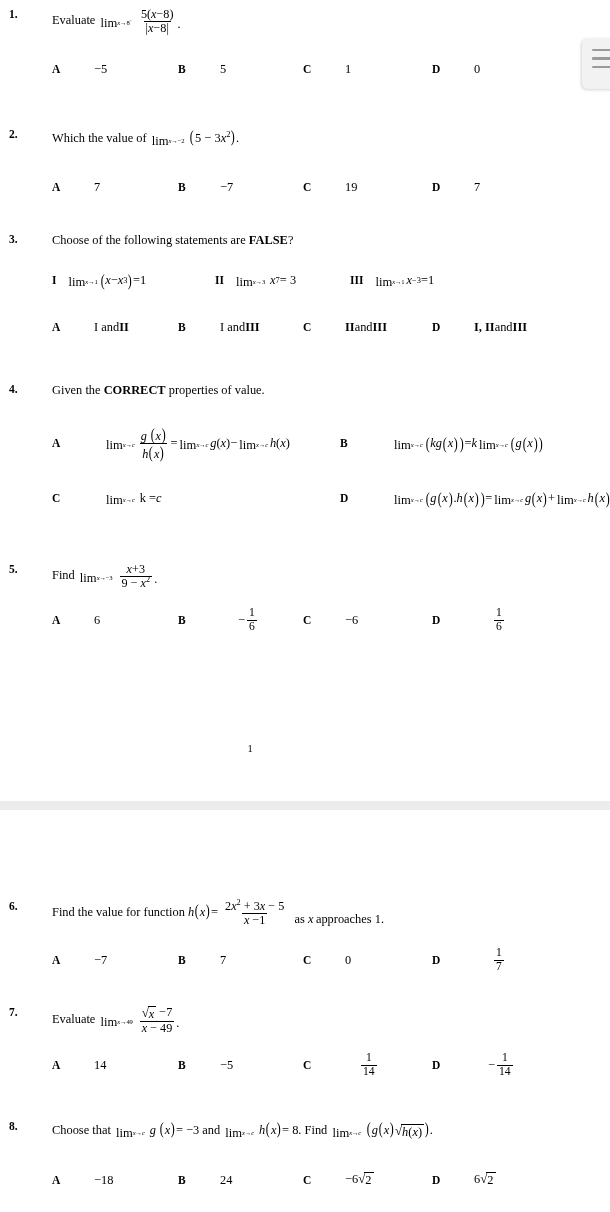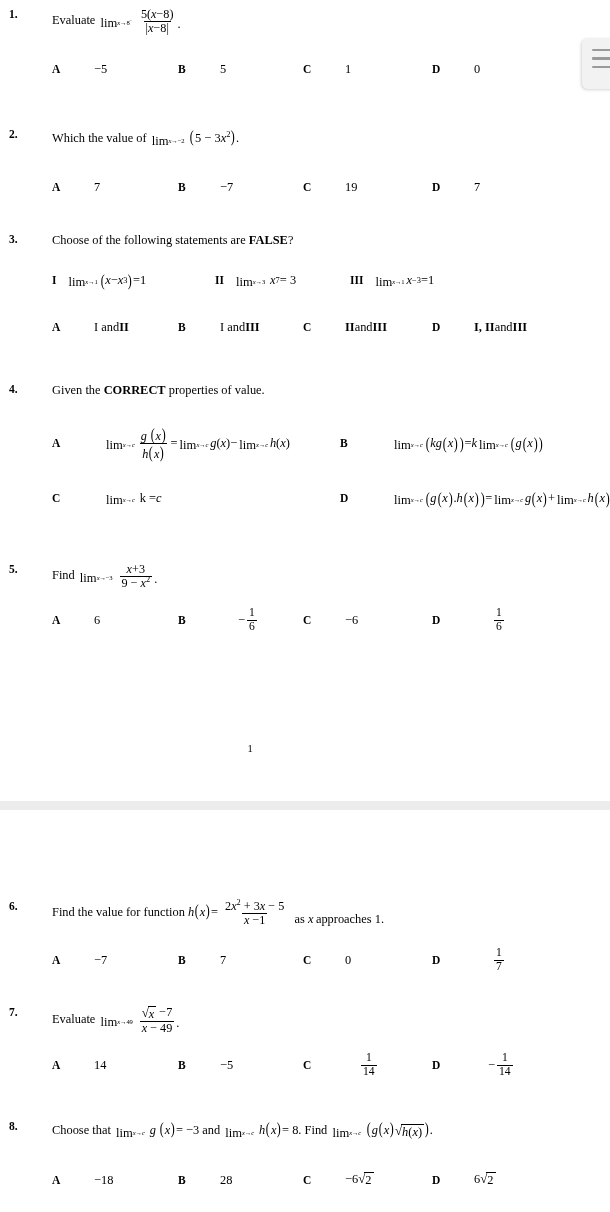--- a/index.html
+++ b/index.html
@@ -546,21 +546,21 @@
         </span><span class="tall-paren">)</span>.
     </span>
   </div>
   <div class="opts" style="top:352px;height:36px;">
     <div class="opt opt-a" style="height:36px;">
       <span class="opt-letter">A</span>
       <span class="opt-val">−18</span>
     </div>
     <div class="opt opt-b" style="height:36px;">
       <span class="opt-letter">B</span>
-      <span class="opt-val">28</span>
+      <span class="opt-val">24</span>
     </div>
     <div class="opt opt-c" style="height:36px;">
       <span class="opt-letter">C</span>
       <span class="opt-val">−6<span class="sqrt">
             <span class="radical">√</span>
             <span class="rad-body">2</span>
           </span></span>
     </div>
     <div class="opt opt-d" style="height:36px;">
       <span class="opt-letter">D</span>

